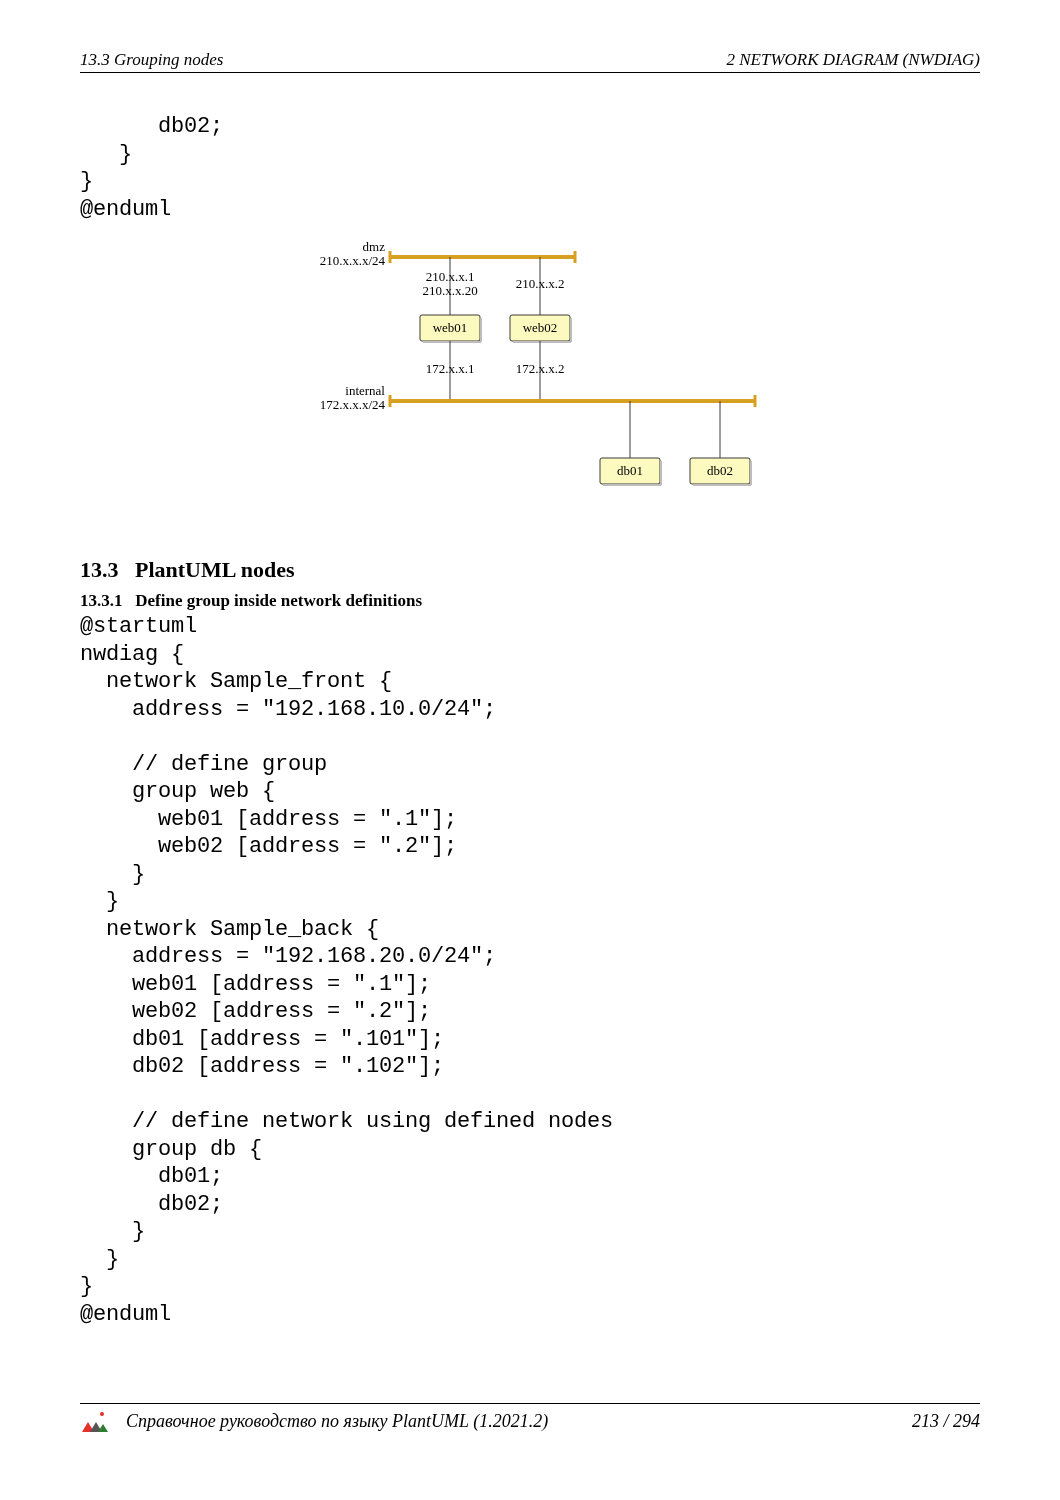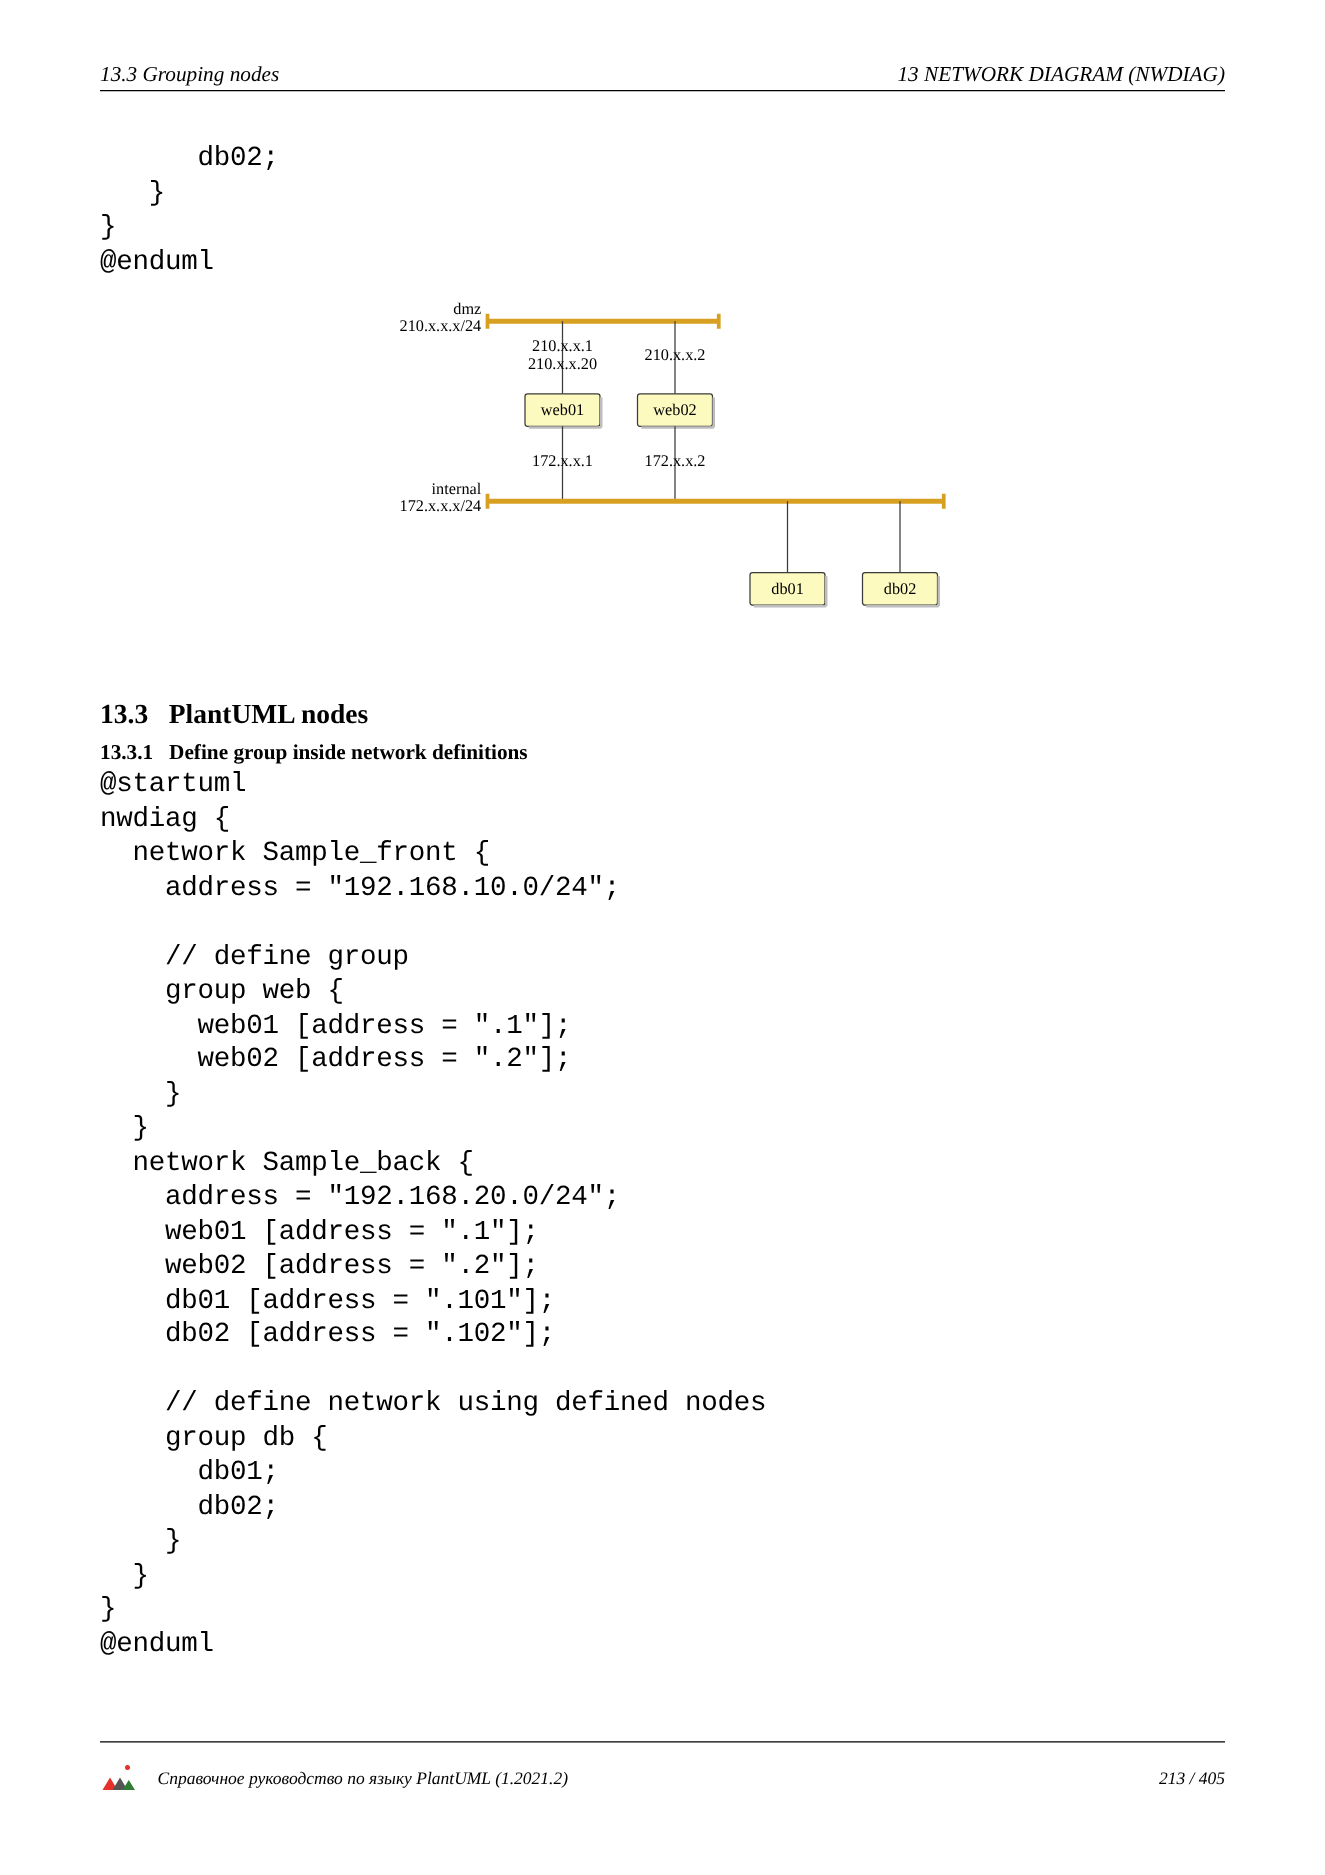--- a/index.html
+++ b/index.html
@@ -48,23 +48,23 @@
     margin-bottom: 2px;
   }
   .footer {
     position: absolute;
     left: 80px; right: 80px;
     bottom: 40px;
     display: flex;
     justify-content: space-between;
     align-items: flex-end;
     font-style: italic;
-    font-size: 14px;
+    font-size: 18px;
     border-top: 1px solid #000;
-    padding-top: 12px;
+    padding-top: 2px;
   }
   .footer .logo {
     position: relative;
     top: 6px;
     margin-right: 10px;
   }
   .footer-left {
     display: flex;
     align-items: flex-end;
     gap: 6px;
@@ -95,21 +95,21 @@
     text-anchor: end;
   }
 </style>
 </head>
 <body>
 
 <div class="page">
 
   <div class="running-head">
     <span>13.3   Grouping nodes</span>
-    <span>13   NETWORK DIAGRAM (NWDIAG)</span>
+    <span>2   NETWORK DIAGRAM (NWDIAG)</span>
   </div>
 
   <div class="code">      db02;
    }
 }
 @enduml</div>
 
   <div class="diagram-wrap">
     <svg class="diagram" width="520" height="270" viewBox="0 0 520 270">
 
@@ -207,16 +207,16 @@
     <div class="footer-left">
       <svg class="logo" width="30" height="26" viewBox="0 0 30 26">
         <polygon points="2,20 14,20 8,10" fill="#e4322b"></polygon>
         <polygon points="10,20 22,20 16,10" fill="#555"></polygon>
         <polygon points="18,20 28,20 23,12" fill="#2e7d32"></polygon>
         <line x1="22" y1="4" x2="22" y2="0" stroke="#b05a00" stroke-width="1"></line>
         <circle cx="22" cy="2" r="2" fill="#e4322b"></circle>
       </svg>
       <span>Справочное руководство по языку PlantUML (1.2021.2)</span>
     </div>
-    <span>213 / 405</span>
+    <span>213 / 294</span>
   </div>
 
 </div>
 
 </body></html>

